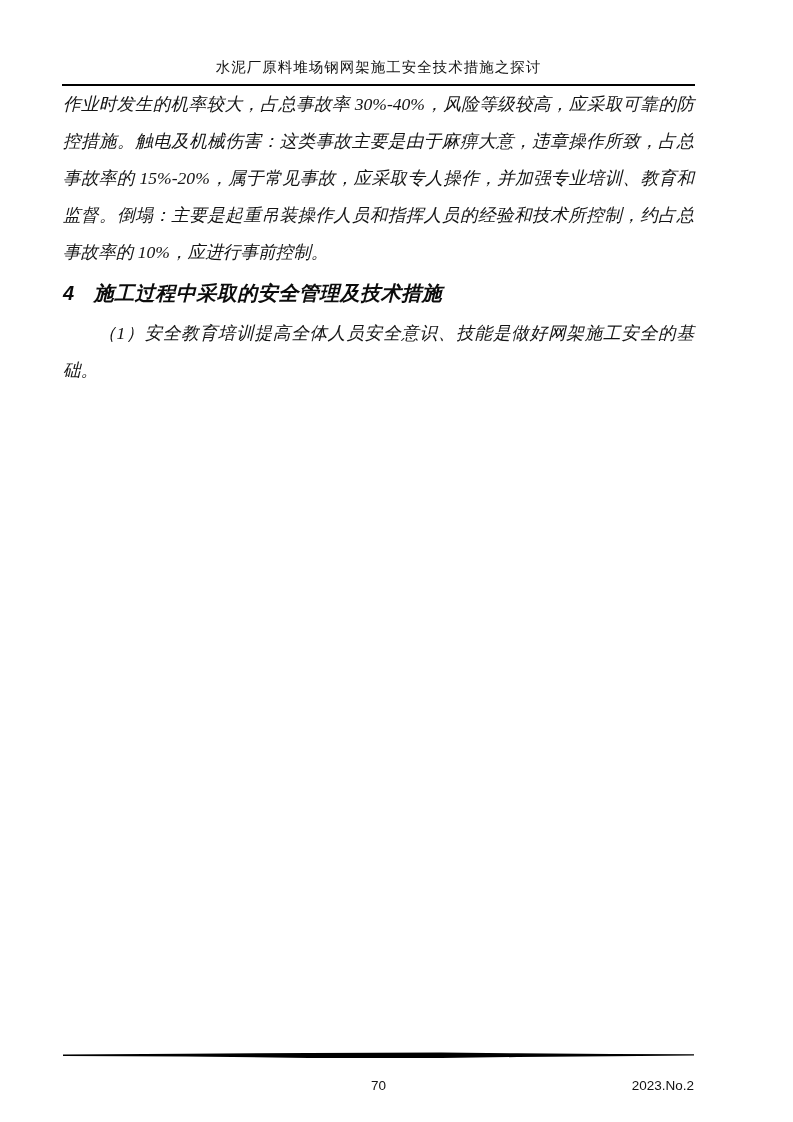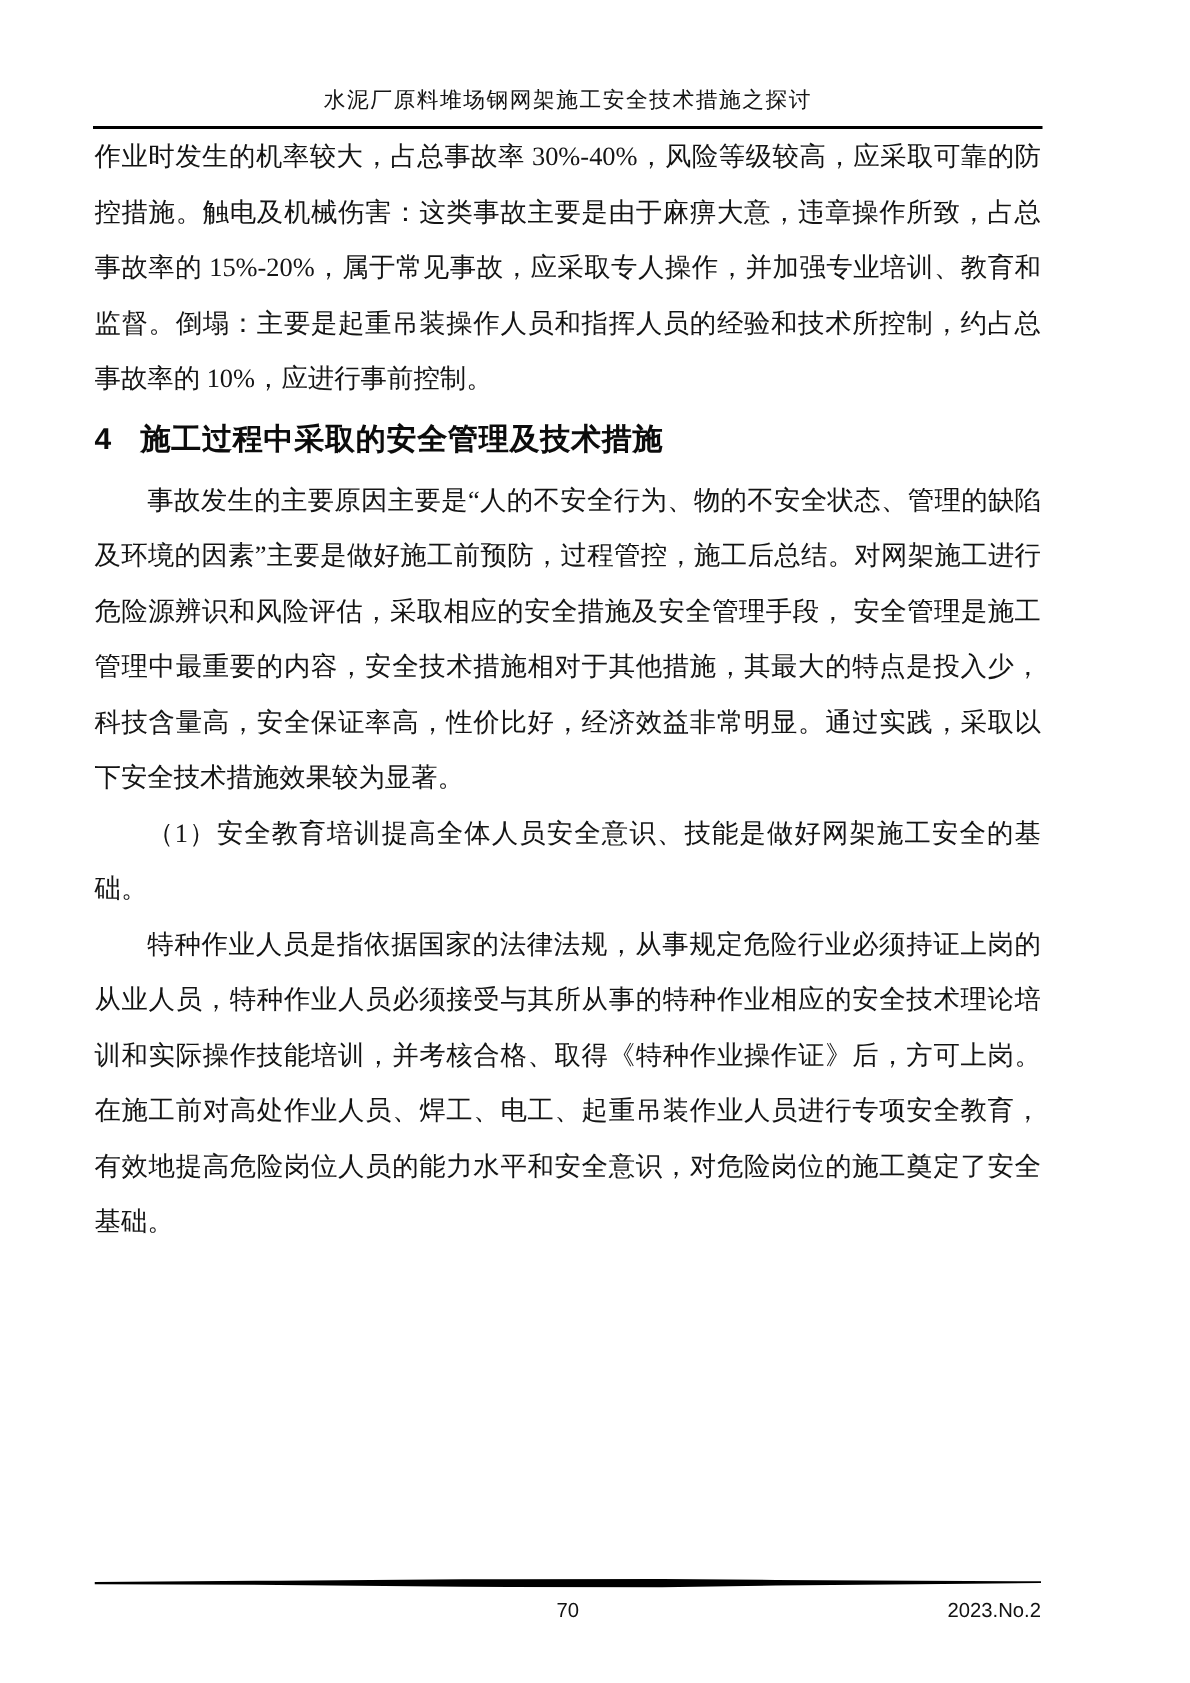--- a/index.html
+++ b/index.html
@@ -25,20 +25,21 @@
     height: 2px;
     background: #000;
   }
   .content {
     margin: 0 63px;
     font-size: 17.6px;
     line-height: 37px;
     text-align: justify;
     text-align-last: left;
     color: #141414;
+    font-style: italic;
   }
   .content p { margin: 0; }
   .content p.indent { text-indent: 2em; }
   .section-heading {
     font-family: "Liberation Sans", "DejaVu Sans", sans-serif;
     font-weight: bold;
     font-size: 20px;
     line-height: 30px;
     margin: 7px 0 7px 0;
     letter-spacing: 0.5px;
@@ -48,21 +49,21 @@
   .heading-number { margin-right: 0.95em; }
   .footer {
     position: absolute;
     left: 63px;
     right: 63px;
     top: 1052px;
   }
   .footer-rule { display: block; width: 100%; height: 7px; }
   .footer-meta {
     position: relative;
-    margin-top: 6px;
+    margin-top: 18px;
     text-align: center;
     font-family: "Liberation Sans", "DejaVu Sans", sans-serif;
     font-size: 13.5px;
     line-height: 18px;
     color: #111;
   }
   .issue-number {
     position: absolute;
     right: 0;
     top: 0;
@@ -78,23 +79,21 @@
   <div class="header-rule"></div>
 
   <div class="content">
 
     <p>作业时发生的机率较大，占总事故率 30%-40%，风险等级较高，应采取可靠的防控措施。触电及机械伤害：这类事故主要是由于麻痹大意，违章操作所致，占总事故率的 15%-20%，属于常见事故，应采取专人操作，并加强专业培训、教育和监督。倒塌：主要是起重吊装操作人员和指挥人员的经验和技术所控制，约占总事故率的 10%，应进行事前控制。</p>
 
     <div class="section-heading">
       <span class="heading-number">4</span><span>施工过程中采取的安全管理及技术措施</span>
     </div>
 
-    <p class="indent">事故发生的主要原因主要是“人的不安全行为、物的不安全状态、管理的缺陷及环境的因素”主要是做好施工前预防，过程管控，施工后总结。对网架施工进行危险源辨识和风险评估，采取相应的安全措施及安全管理手段， 安全管理是施工管理中最重要的内容，安全技术措施相对于其他措施，其最大的特点是投入少，科技含量高，安全保证率高，性价比好，经济效益非常明显。通过实践，采取以下安全技术措施效果较为显著。</p>
     <p class="indent">（1）安全教育培训提高全体人员安全意识、技能是做好网架施工安全的基础。</p>
-    <p class="indent">特种作业人员是指依据国家的法律法规，从事规定危险行业必须持证上岗的从业人员，特种作业人员必须接受与其所从事的特种作业相应的安全技术理论培训和实际操作技能培训，并考核合格、取得《特种作业操作证》后，方可上岗。在施工前对高处作业人员、焊工、电工、起重吊装作业人员进行专项安全教育，有效地提高危险岗位人员的能力水平和安全意识，对危险岗位的施工奠定了安全基础。</p>
 
   </div>
 
   <div class="footer">
     <svg class="footer-rule" viewBox="0 0 667 7" preserveAspectRatio="none" xmlns="http://www.w3.org/2000/svg">
       <polygon fill="#000000" points="0,2.6 130,1.8 260,0.9 400,0.6 480,1.3 580,1.9 667,2.2 667,3.4 580,4.2 480,5.0 400,6.1 260,5.9 130,4.6 0,4.1"></polygon>
     </svg>
     <div class="footer-meta">
       <span>70</span>
       <span class="issue-number">2023.No.2</span>

